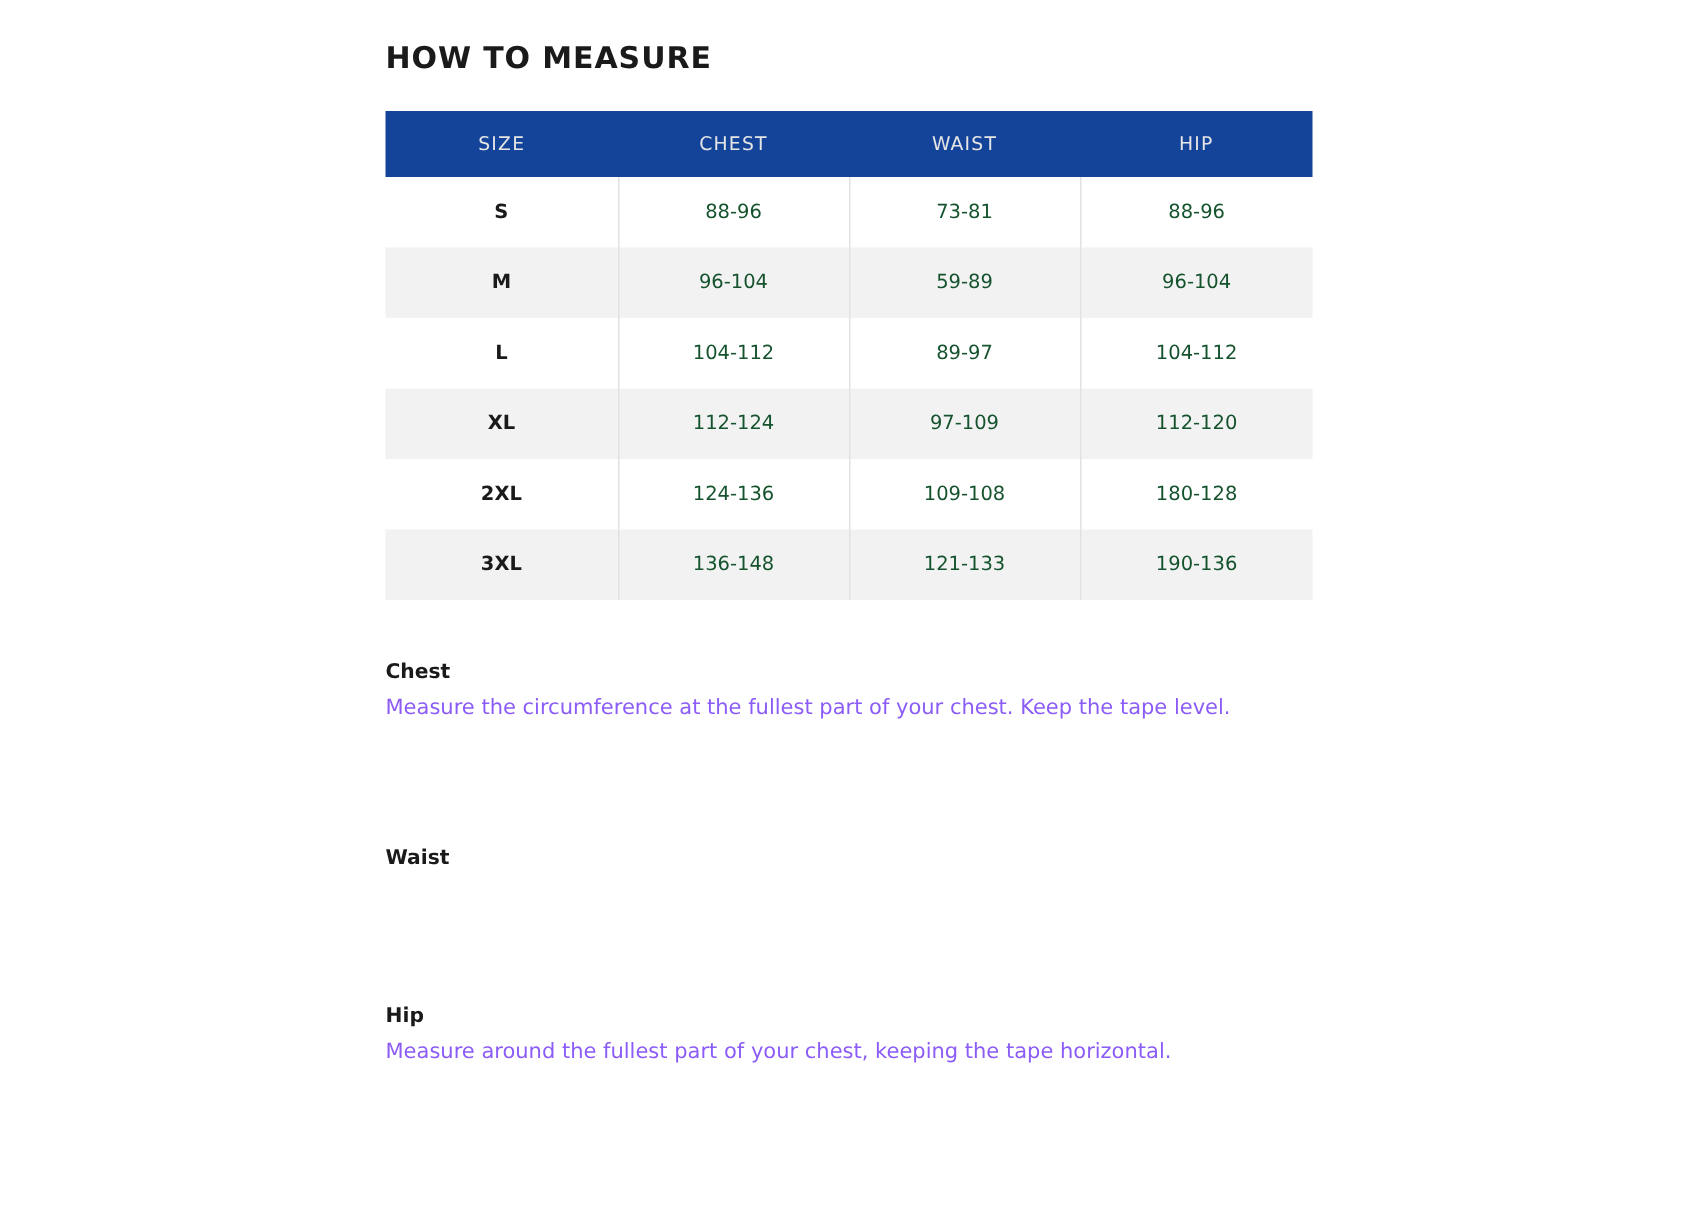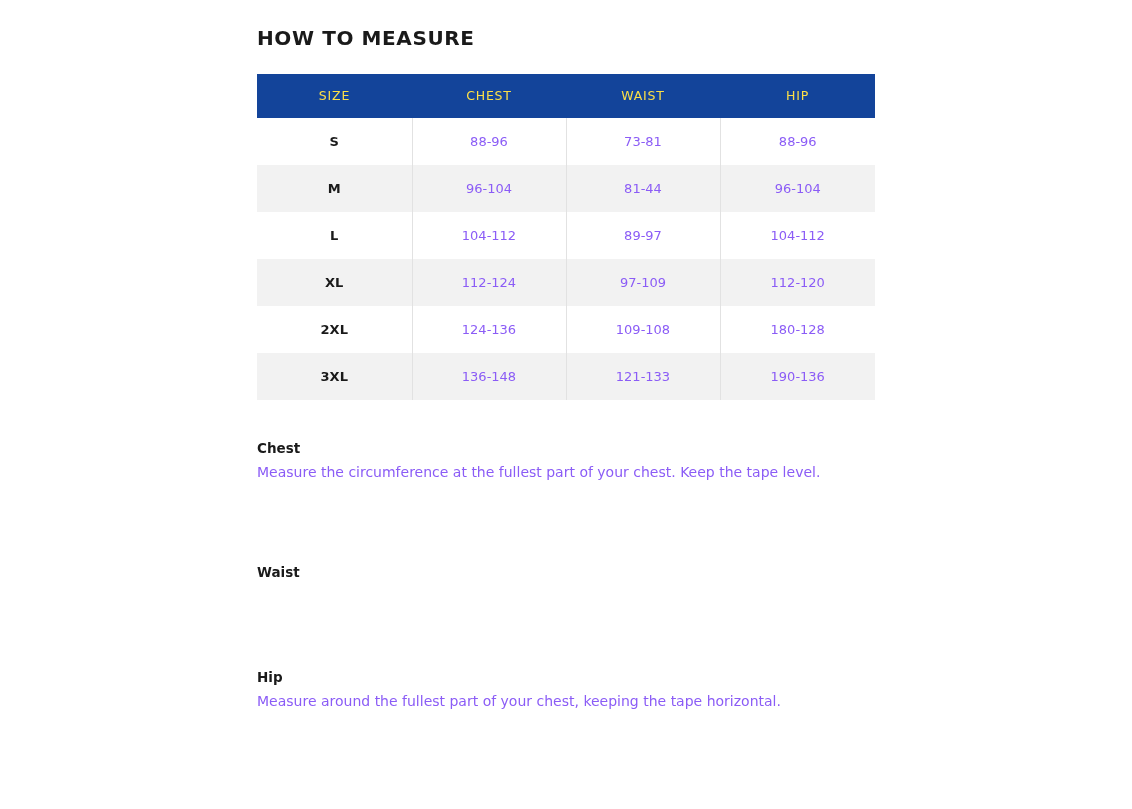--- a/index.html
+++ b/index.html
@@ -33,34 +33,34 @@
     margin: 0 0 24px 0;
     line-height: 1.2;
   }
   table.size-table {
     border-collapse: collapse;
     width: 618px;
     table-layout: fixed;
   }
   table.size-table thead th {
     background: #13449a;
-    color: #fde047;
+    color: #e5e5e5;
     font-size: 12.5px;
     font-weight: normal;
     letter-spacing: 0.8px;
     padding: 14px 4px 15px 4px;
     text-align: center;
     border: none;
   }
   table.size-table tbody td {
     font-size: 13px;
     text-align: center;
     padding: 16px 4px;
     border-right: 1px solid #e2e2e2;
-    color: #8b5cf6;
+    color: #14532d;
   }
   table.size-table tbody td:last-child {
     border-right: none;
   }
   table.size-table tbody td.size-col {
     font-weight: bold;
     color: #1a1a1a;
   }
   table.size-table tbody tr.odd-row td {
     background: #ffffff;
@@ -120,21 +120,21 @@
       <tbody>
         <tr class="odd-row">
           <td class="size-col">S</td>
           <td>88-96</td>
           <td>73-81</td>
           <td>88-96</td>
         </tr>
         <tr class="even-row">
           <td class="size-col">M</td>
           <td>96-104</td>
-          <td>81-44</td>
+          <td>59-89</td>
           <td>96-104</td>
         </tr>
         <tr class="odd-row">
           <td class="size-col">L</td>
           <td>104-112</td>
           <td>89-97</td>
           <td>104-112</td>
         </tr>
         <tr class="even-row">
           <td class="size-col">XL</td>

